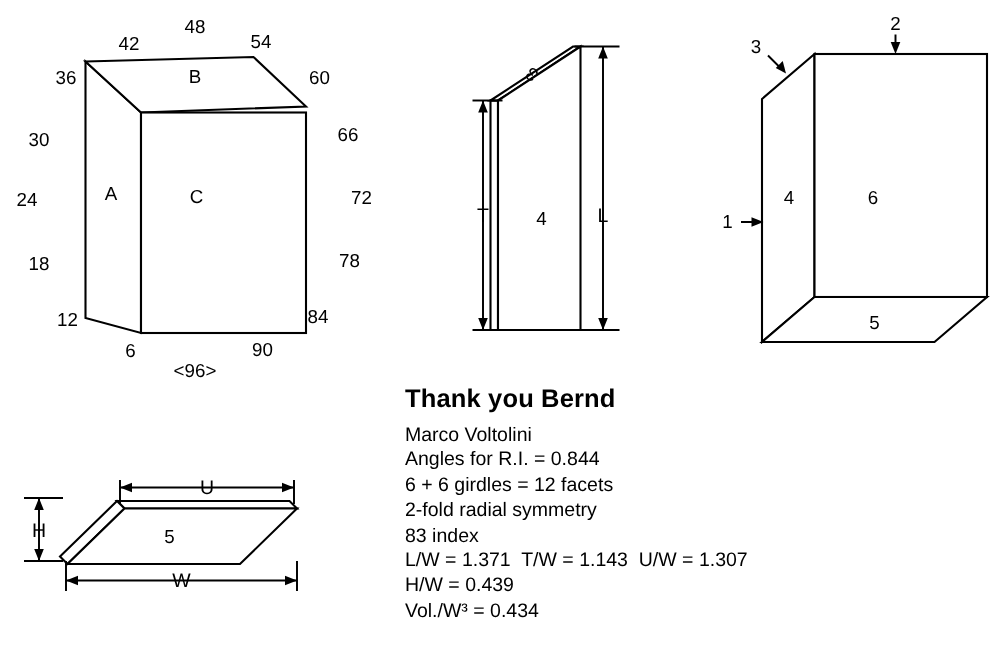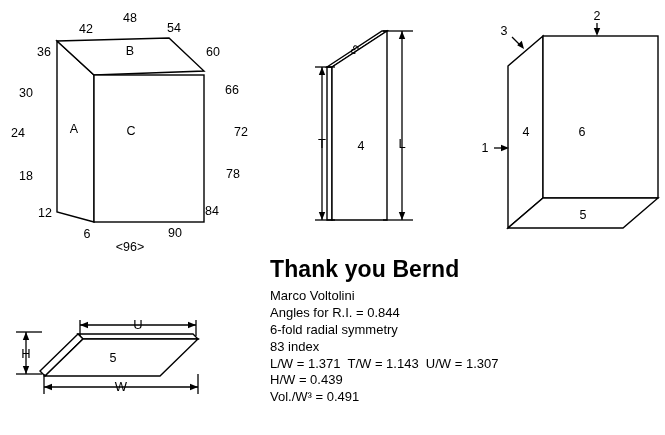--- a/index.html
+++ b/index.html
@@ -50,21 +50,21 @@
   }
 
   
   #info-block {
     position: absolute;
     left: 270px;
     top: 256px;
     width: 390px;
   }
   #info-title {
-    font-size: 23px;
+    font-size: 17px;
     font-weight: bold;
     letter-spacing: 0.1px;
     margin: 0 0 6px 0;
     line-height: 1.15;
   }
   .info-line {
     font-size: 13px;
     line-height: 1.29;
     white-space: pre;
     margin: 0;
@@ -195,18 +195,19 @@
     <path d="M18,20 l-3.2,8 l6.4,0 z" fill="#000"></path>
     <path d="M18,62 l-3.2,-8 l6.4,0 z" fill="#000"></path>
     <text class="lbl-dim" x="18" y="46" text-anchor="middle">H</text>
   </svg>
 </div>
 
 <div id="info-block">
   <div id="info-title">Thank you Bernd</div>
   <div class="info-line">Marco Voltolini</div>
   <div class="info-line">Angles for R.I. = 0.844</div>
-  <div class="info-line">6-fold radial symmetry</div>
+  <div class="info-line">6 + 6 girdles = 12 facets</div>
+  <div class="info-line">2-fold radial symmetry</div>
   <div class="info-line">83 index</div>
   <div class="info-line">L/W = 1.371  T/W = 1.143  U/W = 1.307</div>
   <div class="info-line">H/W = 0.439</div>
-  <div class="info-line">Vol./W³ = 0.491</div>
+  <div class="info-line">Vol./W³ = 0.434</div>
 </div>
 
 </body></html>

